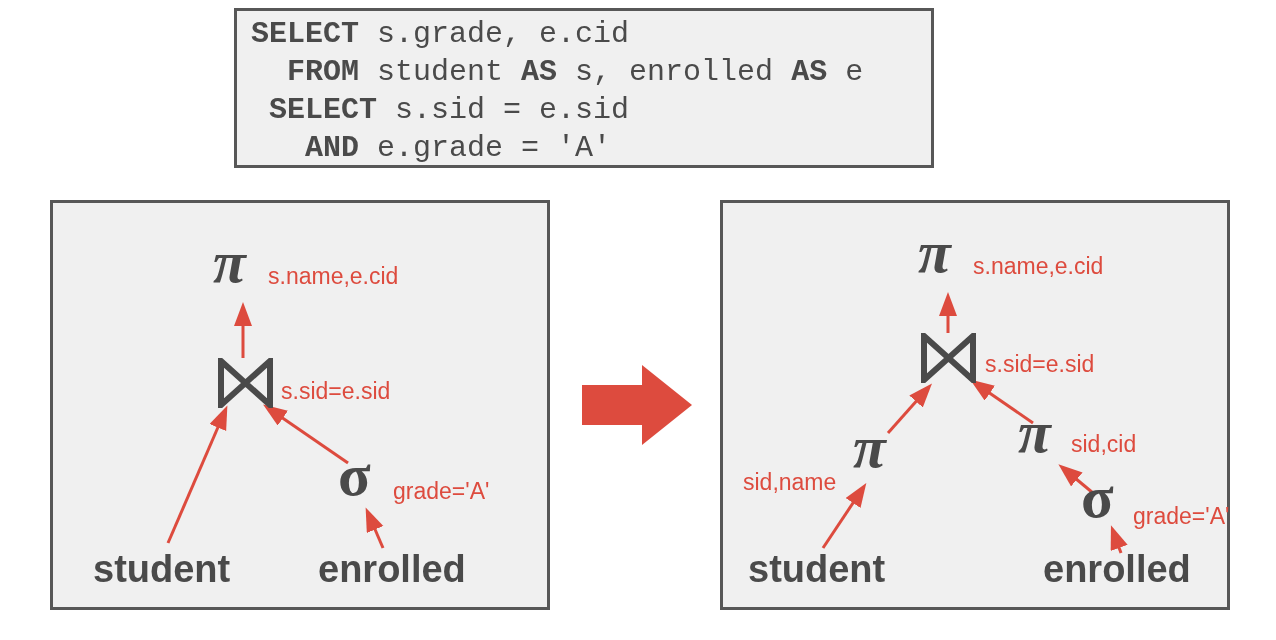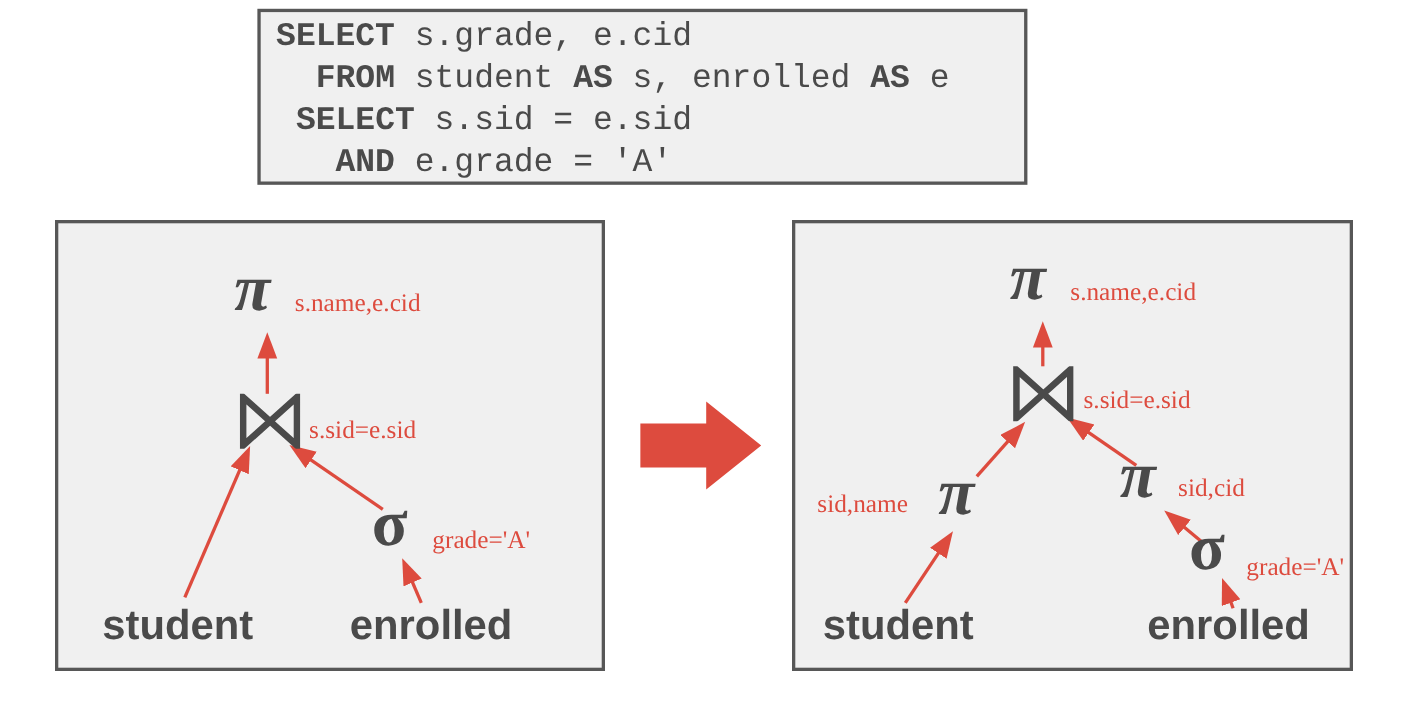--- a/index.html
+++ b/index.html
@@ -47,21 +47,21 @@
     position: absolute;
     font-family: Georgia, "Times New Roman", serif;
     font-weight: 900;
     color: #4a4a4a;
   }
   .op-pi { font-size: 60px; font-style: italic; }
   .op-sigma { font-size: 60px; }
   .op-join { }
   .sub {
     position: absolute;
-    font-family: Liberation Serif, serif;
+    font-family: Liberation Sans, sans-serif;
     font-size: 23px;
     color: #dd4b3e;
   }
   .rel {
     position: absolute;
     font-family: "Segoe UI", Arial, sans-serif;
     font-weight: 800;
     font-size: 38px;
     color: #4a4a4a;
   }
@@ -142,21 +142,21 @@
   </svg>
   <div class="op op-pi" style="left:195px; top:15px;">π</div>
   <div class="sub" style="left:250px; top:50px;">s.name,e.cid</div>
 
   <svg class="op op-join" style="position:absolute; left:198px; top:130px;" width="55" height="50">
     <path d="M3,3 L52,47 L52,3 L3,47 Z" fill="none" stroke="#4a4a4a" stroke-width="6" stroke-linejoin="miter"></path>
   </svg>
   <div class="sub" style="left:262px; top:148px;">s.sid=e.sid</div>
 
   <div class="op op-pi" style="left:130px; top:210px;">π</div>
-  <div class="sub" style="left:20px; top:242px;">sid,name</div>
+  <div class="sub" style="left:20px; top:266px;">sid,name</div>
 
   <div class="op op-pi" style="left:295px; top:195px;">π</div>
   <div class="sub" style="left:348px; top:228px;">sid,cid</div>
 
   <div class="op op-sigma" style="left:358px; top:260px;">σ</div>
   <div class="sub" style="left:410px; top:300px;">grade='A'</div>
   <div class="rel" style="left:25px; top:345px;">student</div>
   <div class="rel" style="left:320px; top:345px;">enrolled</div>
 </div>
 

